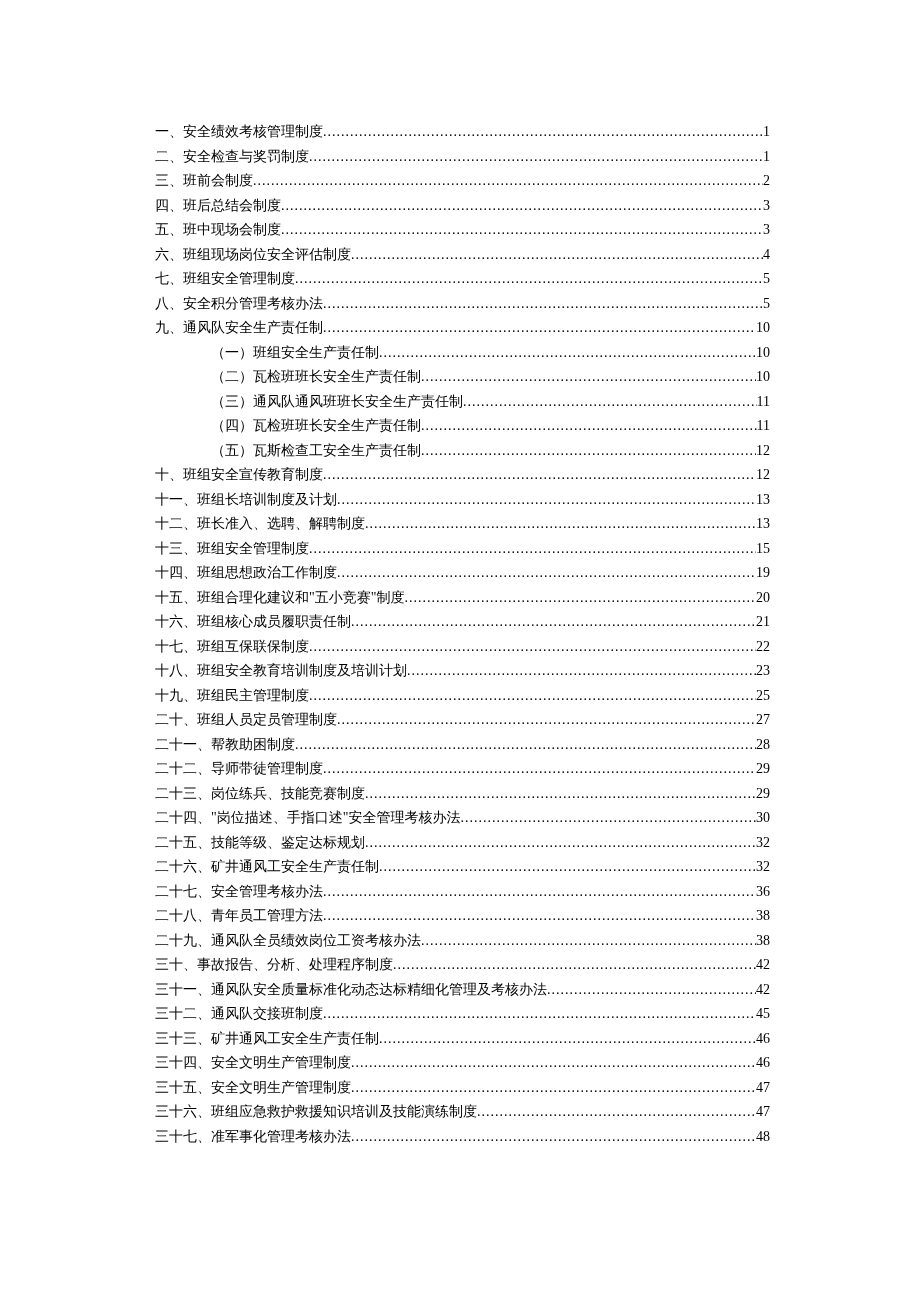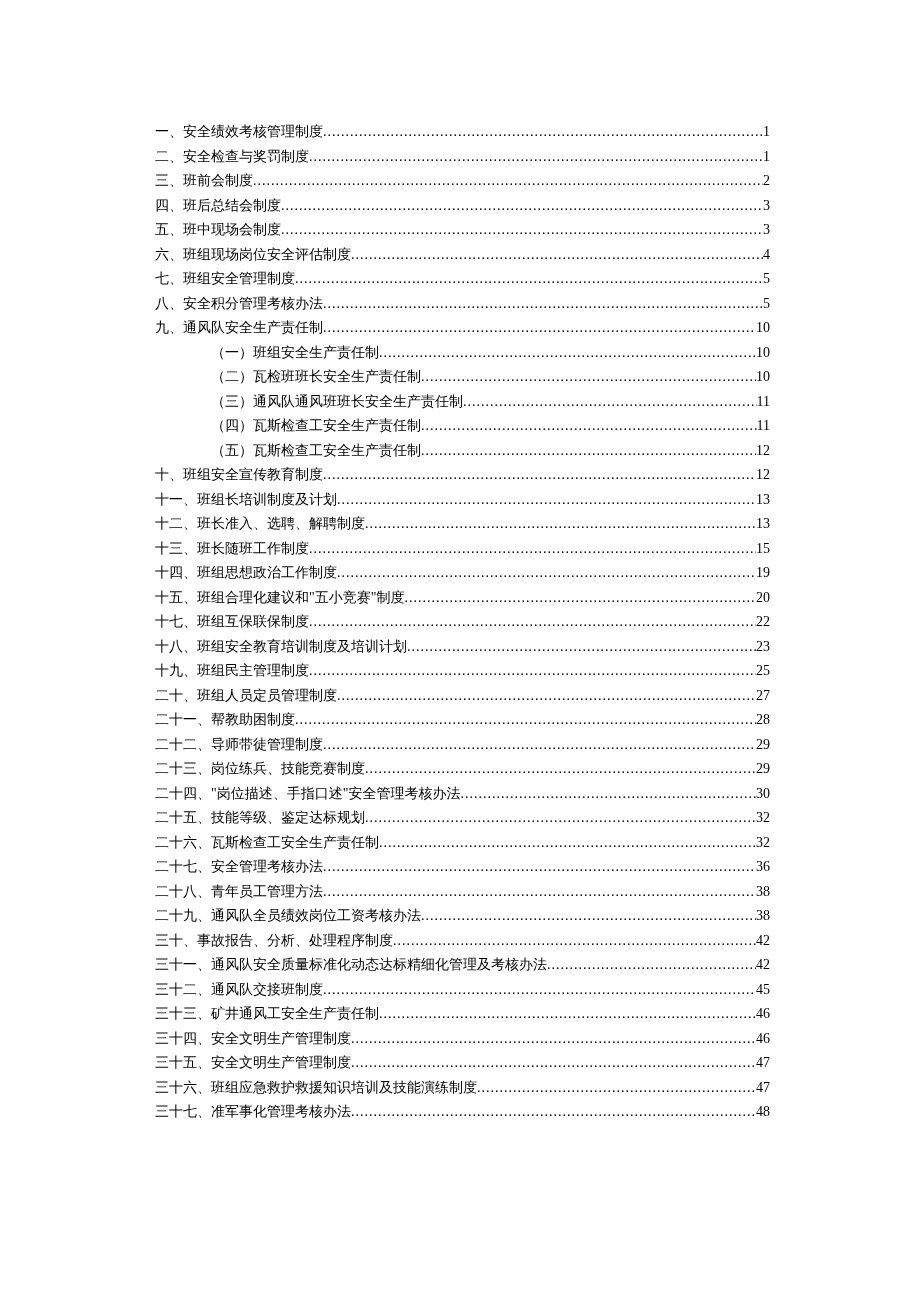--- a/index.html
+++ b/index.html
@@ -99,21 +99,21 @@
       <span class="toc-label">（二）瓦检班班长安全生产责任制</span>
       <span class="toc-dots"></span>
       <span class="toc-page">10</span>
     </div>
     <div class="toc-entry sub">
       <span class="toc-label">（三）通风队通风班班长安全生产责任制</span>
       <span class="toc-dots"></span>
       <span class="toc-page">11</span>
     </div>
     <div class="toc-entry sub">
-      <span class="toc-label">（四）瓦斯检查工安全生产责任制</span>
+      <span class="toc-label">（四）瓦检班班长安全生产责任制</span>
       <span class="toc-dots"></span>
       <span class="toc-page">11</span>
     </div>
     <div class="toc-entry sub">
       <span class="toc-label">（五）瓦斯检查工安全生产责任制</span>
       <span class="toc-dots"></span>
       <span class="toc-page">12</span>
     </div>
     <div class="toc-entry">
       <span class="toc-label">十、班组安全宣传教育制度</span>
@@ -124,35 +124,40 @@
       <span class="toc-label">十一、班组长培训制度及计划</span>
       <span class="toc-dots"></span>
       <span class="toc-page">13</span>
     </div>
     <div class="toc-entry">
       <span class="toc-label">十二、班长准入、选聘、解聘制度</span>
       <span class="toc-dots"></span>
       <span class="toc-page">13</span>
     </div>
     <div class="toc-entry">
-      <span class="toc-label">十三、班长随班工作制度</span>
+      <span class="toc-label">十三、班组安全管理制度</span>
       <span class="toc-dots"></span>
       <span class="toc-page">15</span>
     </div>
     <div class="toc-entry">
       <span class="toc-label">十四、班组思想政治工作制度</span>
       <span class="toc-dots"></span>
       <span class="toc-page">19</span>
     </div>
     <div class="toc-entry">
       <span class="toc-label">十五、班组合理化建议和"五小竞赛"制度</span>
       <span class="toc-dots"></span>
       <span class="toc-page">20</span>
     </div>
     <div class="toc-entry">
+      <span class="toc-label">十六、班组核心成员履职责任制</span>
+      <span class="toc-dots"></span>
+      <span class="toc-page">21</span>
+    </div>
+    <div class="toc-entry">
       <span class="toc-label">十七、班组互保联保制度</span>
       <span class="toc-dots"></span>
       <span class="toc-page">22</span>
     </div>
     <div class="toc-entry">
       <span class="toc-label">十八、班组安全教育培训制度及培训计划</span>
       <span class="toc-dots"></span>
       <span class="toc-page">23</span>
     </div>
     <div class="toc-entry">
@@ -184,21 +189,21 @@
       <span class="toc-label">二十四、"岗位描述、手指口述"安全管理考核办法</span>
       <span class="toc-dots"></span>
       <span class="toc-page">30</span>
     </div>
     <div class="toc-entry">
       <span class="toc-label">二十五、技能等级、鉴定达标规划</span>
       <span class="toc-dots"></span>
       <span class="toc-page">32</span>
     </div>
     <div class="toc-entry">
-      <span class="toc-label">二十六、瓦斯检查工安全生产责任制</span>
+      <span class="toc-label">二十六、矿井通风工安全生产责任制</span>
       <span class="toc-dots"></span>
       <span class="toc-page">32</span>
     </div>
     <div class="toc-entry">
       <span class="toc-label">二十七、安全管理考核办法</span>
       <span class="toc-dots"></span>
       <span class="toc-page">36</span>
     </div>
     <div class="toc-entry">
       <span class="toc-label">二十八、青年员工管理方法</span>

